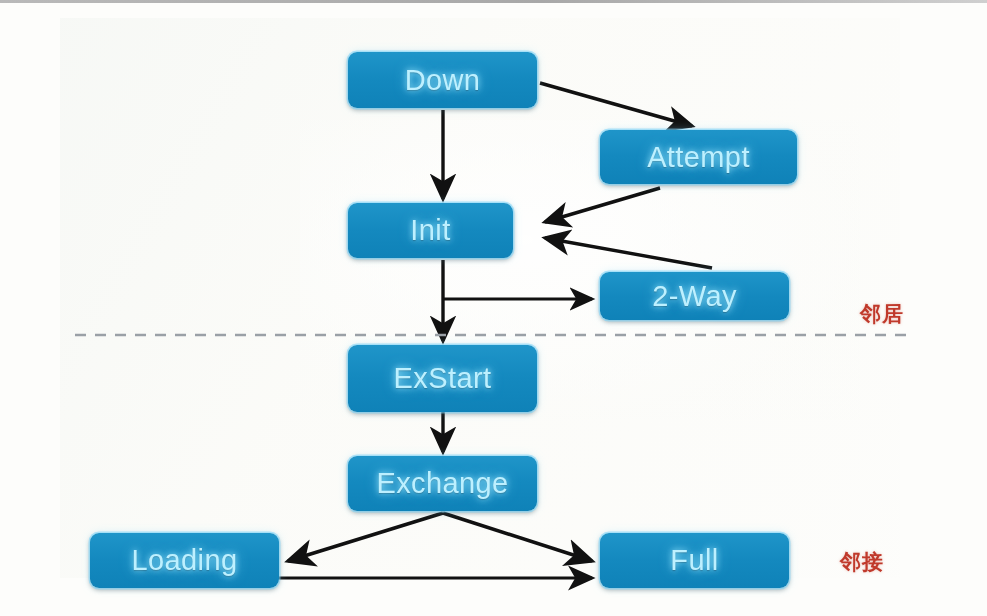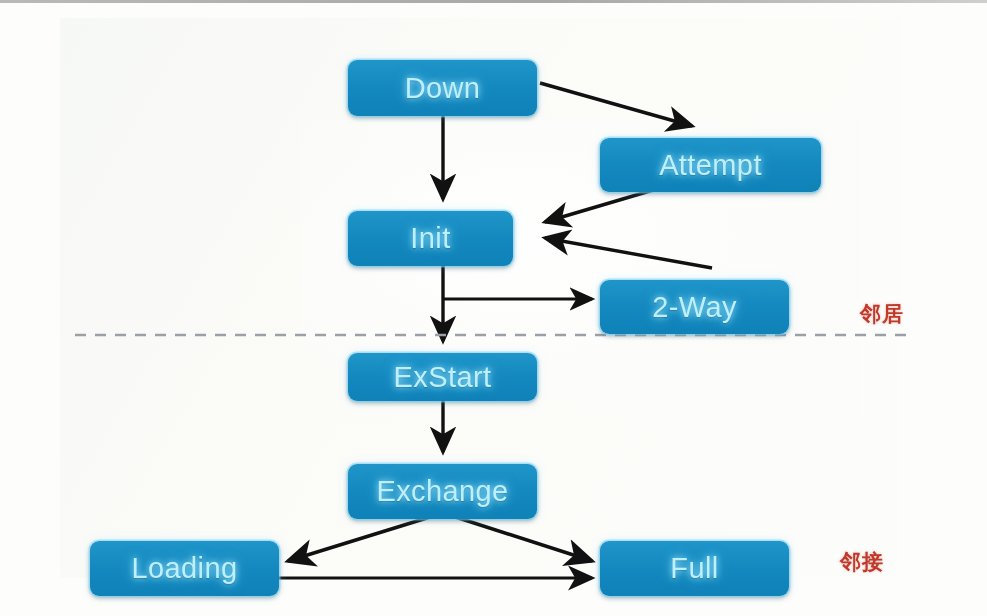--- a/index.html
+++ b/index.html
@@ -57,21 +57,20 @@
     box-sizing: border-box;
     border-radius: 9px;
     background: linear-gradient(180deg, #1f95c9 0%, #1489bf 48%, #0f82b8 100%);
     box-shadow:
       0 0 0 1.5px rgba(120,215,255,0.55),
       0 2px 5px rgba(0,0,0,0.30),
       0 0 10px rgba(150,225,255,0.38);
     display: flex;
     align-items: center;
     justify-content: center;
-    margin-top: 8px;
   }
   .node .label {
     color: #bdf0ff;
     font-size: 29px;
     font-weight: 400;
     letter-spacing: 0.4px;
     text-shadow:
       0 0 6px rgba(160,235,255,0.95),
       0 0 13px rgba(120,215,255,0.75),
       0 1px 1px rgba(0,40,60,0.45);
@@ -146,33 +145,33 @@
 
     <g>
       <path d="M 75,335 L 912,335" stroke="#9aa0a6" stroke-width="2.6" stroke-dasharray="11 9" fill="none" stroke-linecap="butt"></path>
     </g>
   </svg>
 
   <div class="node" style="left:348px; top:52px; width:189px; height:56px;">
     <span class="label">Down</span>
   </div>
 
-  <div class="node" style="left:600px; top:130px; width:221px; height:54px;">
+  <div class="node" style="left:600px; top:130px; width:197px; height:54px;">
     <span class="label">Attempt</span>
   </div>
 
   <div class="node" style="left:348px; top:203px; width:165px; height:55px;">
     <span class="label">Init</span>
   </div>
 
-  <div class="node" style="left:600px; top:272px; width:189px; height:54px;">
+  <div class="node" style="left:600px; top:272px; width:189px; height:48px;">
     <span class="label">2-Way</span>
   </div>
 
-  <div class="node" style="left:348px; top:345px; width:189px; height:48px;">
+  <div class="node" style="left:348px; top:345px; width:189px; height:67px;">
     <span class="label">ExStart</span>
   </div>
 
   <div class="node" style="left:348px; top:456px; width:189px; height:55px;">
     <span class="label">Exchange</span>
   </div>
 
   <div class="node" style="left:600px; top:533px; width:189px; height:55px;">
     <span class="label">Full</span>
   </div>

